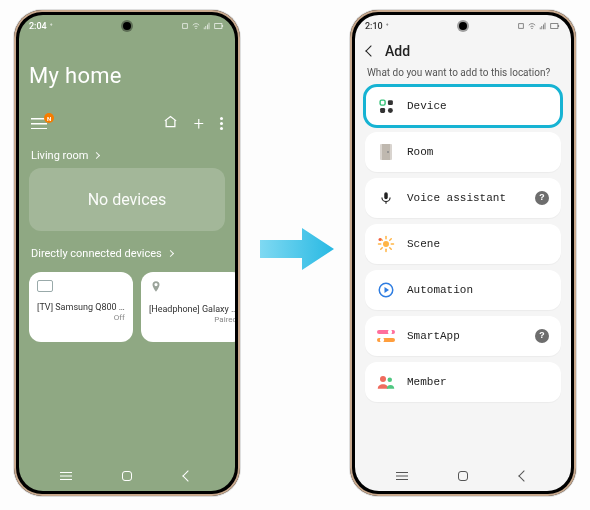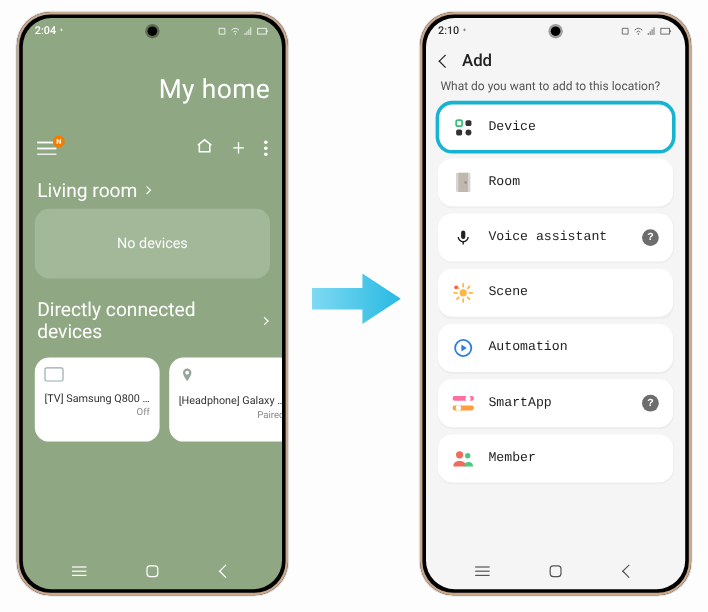--- a/index.html
+++ b/index.html
@@ -91,21 +91,21 @@
     transform:rotate(45deg);
   }
 
   
   
   .left .screen { background:#8fa883; color:#fff; }
   .left .statusbar { color:#fff; }
   .left .navbar   { color:#fff; }
 
   .left .content { flex:1; padding: 4px 10px 0 10px; display:flex;flex-direction:column; }
-  .left .title-area { text-align:right; padding: 22px 0 26px; }
+  .left .title-area { text-align:left; padding: 22px 0 26px; }
   .left .title-area h1 { font-size:22px; font-weight:400; letter-spacing:.3px; }
 
   .left .toolbar { display:flex; align-items:center; justify-content:space-between; padding: 0 2px 14px 2px; }
   .left .toolbar .tb-right { display:flex; align-items:center; gap:16px; }
   .left .hamburger {
     width:16px;height:11px;
     background:
       linear-gradient(#fff,#fff) left top/100% 1.5px no-repeat,
       linear-gradient(#fff,#fff) left center/100% 1.5px no-repeat,
       linear-gradient(#fff,#fff) left bottom/100% 1.5px no-repeat;
@@ -116,29 +116,29 @@
     width:10px;height:10px;background:#f57c00;border-radius:50%;
     display:flex;align-items:center;justify-content:center;
     font-size:6px;color:#fff;font-weight:700;
   }
   .left .plus {font-size:18px;line-height:1;font-weight:300;}
   .left .dots {display:flex;flex-direction:column;gap:2px;}
   .left .dots span{width:3px;height:3px;background:#fff;border-radius:50%;}
 
   .left .section-label{
     display:flex;align-items:center;gap:6px;
-    font-size:16px;padding:2px 2px 6px;
+    font-size:11px;padding:2px 2px 6px;
   }
   .left .chev-r{width:5px;height:5px;border-right:1.3px solid #fff;border-top:1.3px solid #fff;transform:rotate(45deg);opacity:.9;}
 
   .left .card-trans{
     background:rgba(255,255,255,.18);
     border-radius:12px;
     text-align:center;
-    font-size:12px;
+    font-size:16px;
     padding:22px 4px;
     color:rgba(255,255,255,.95);
   }
 
   .left .device-row{ display:flex; gap:8px; margin-top:6px; padding-bottom:8px;text-align:right;}
   .left .dev-card{
     flex:1; background:#fff; color:#444;
     border-radius:12px; padding:8px;
     font-size:9px;
     min-height:70px;

